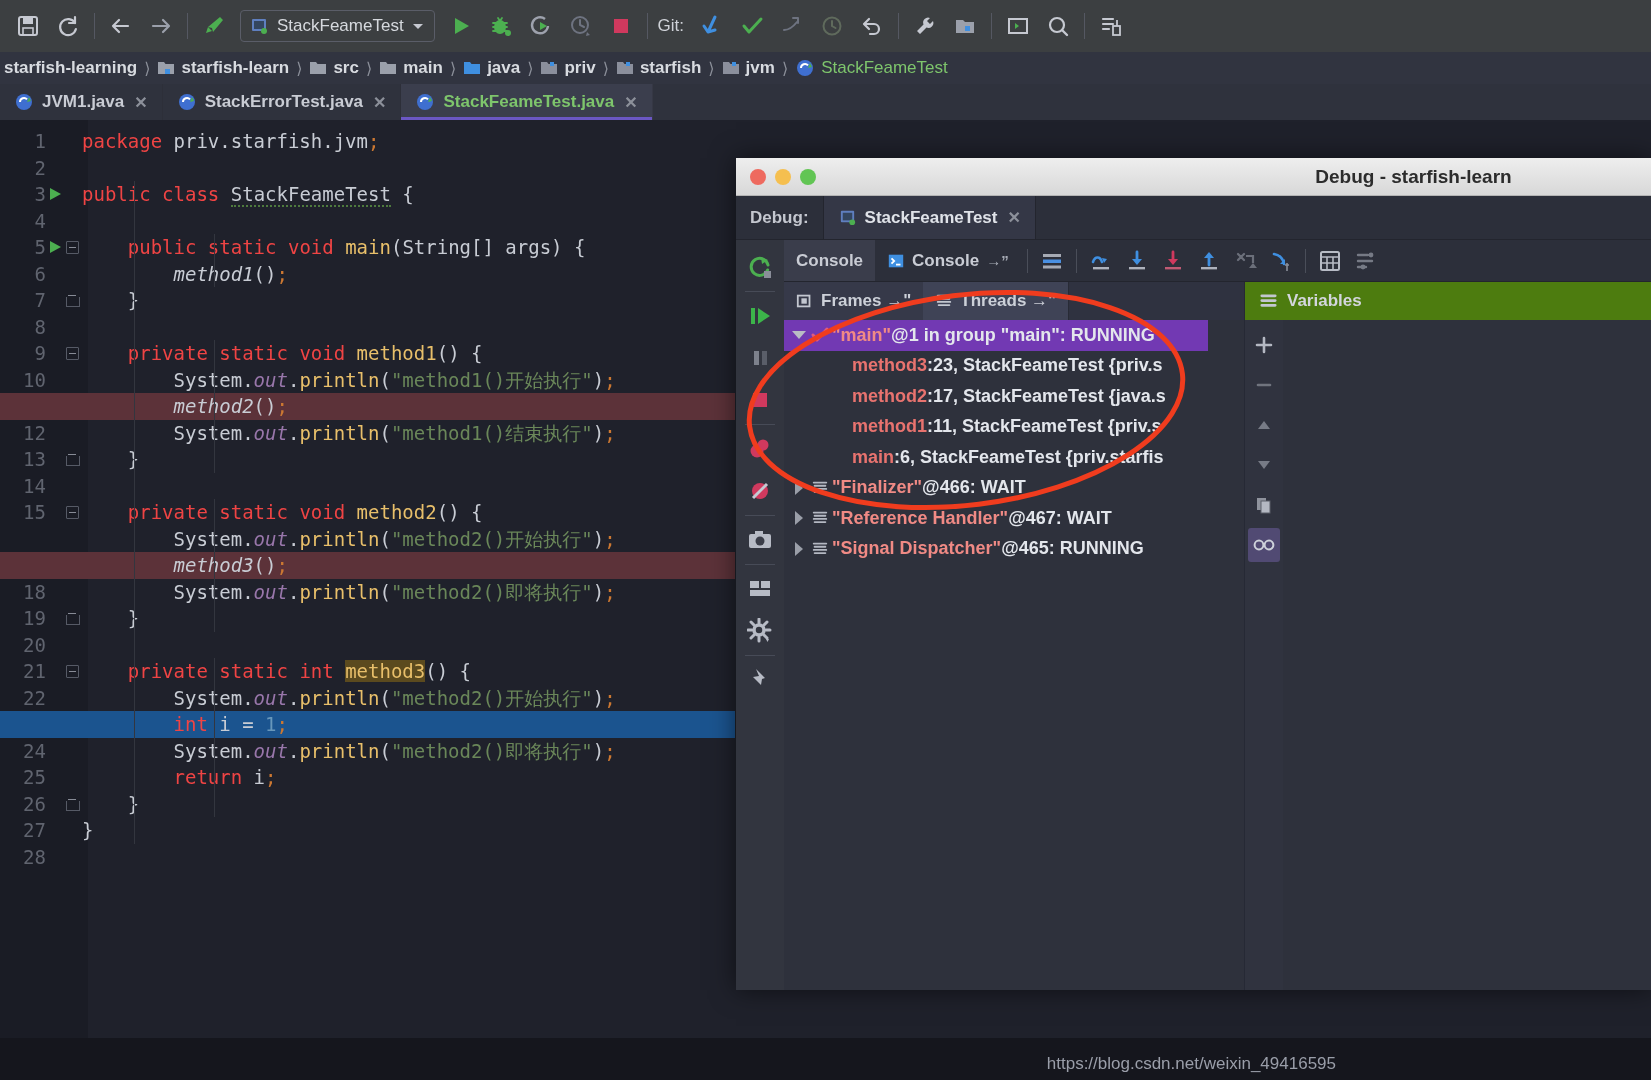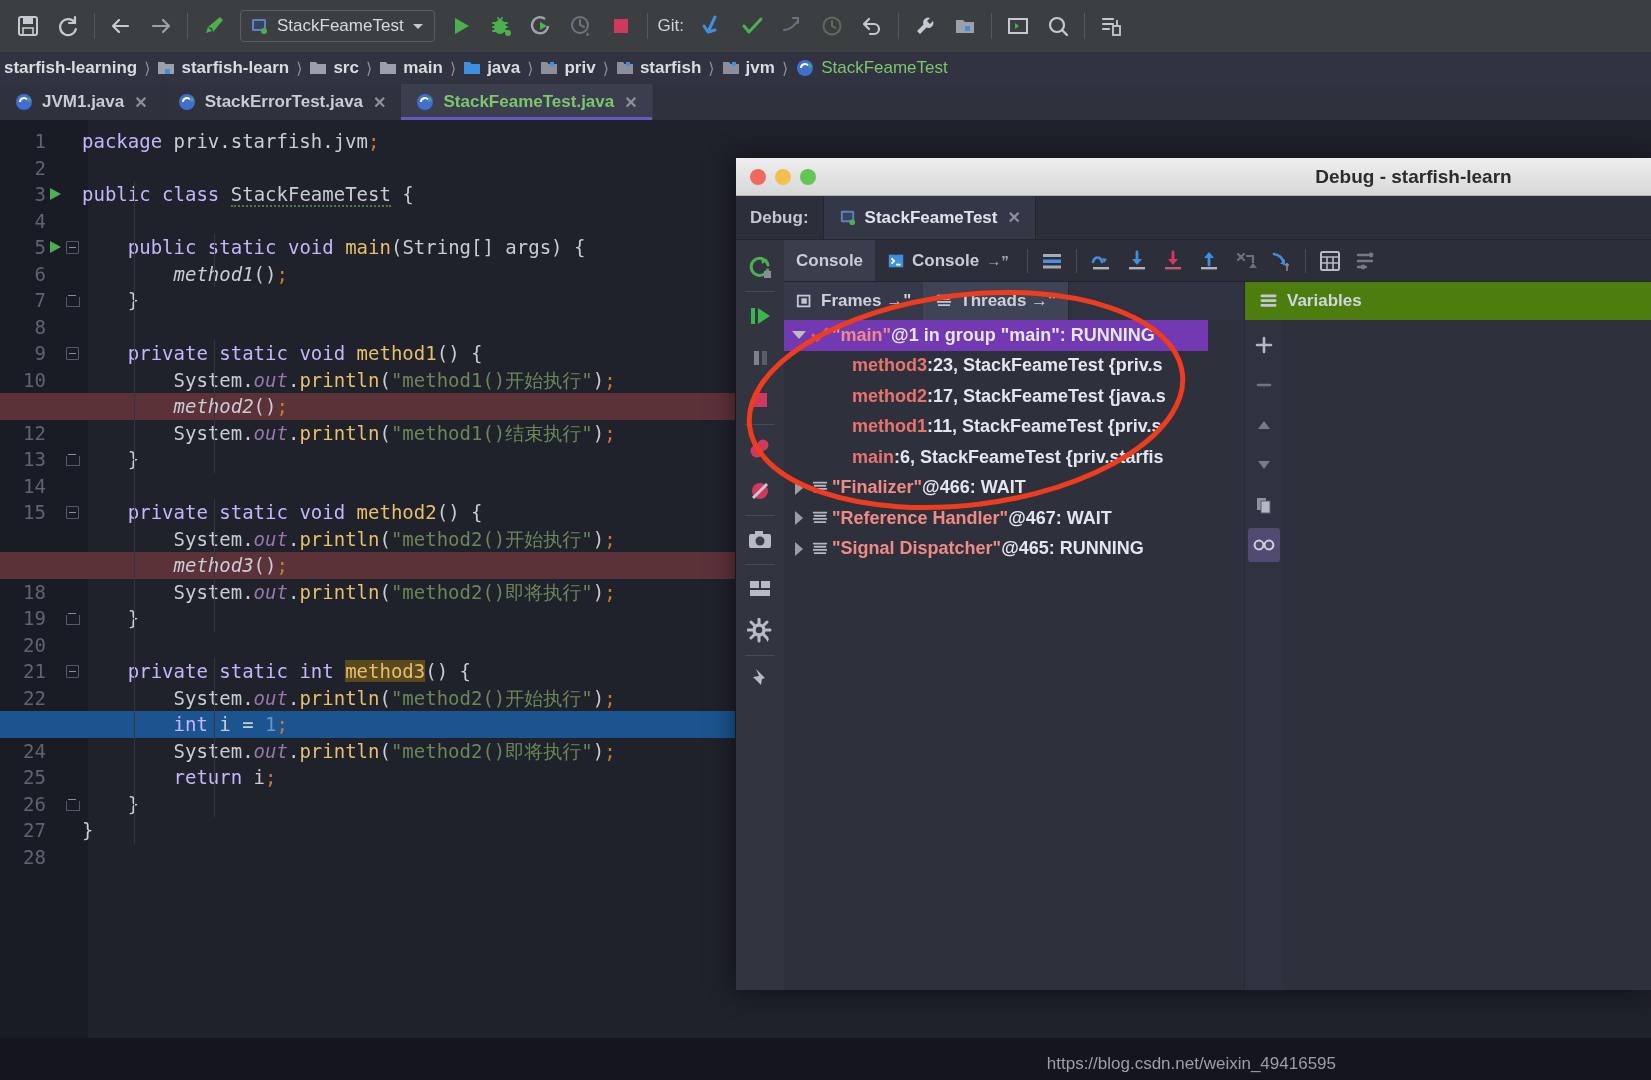--- a/index.html
+++ b/index.html
@@ -77,21 +77,21 @@
     color: #60646f; font-family: "DejaVu Sans Mono", monospace; font-size: 19px;
     height: 26.5px; line-height: 26.5px;
   }
   .lhit { position: absolute; left: 0; width: 88px; height: 26.5px; }
   .lhit.bp-red { background: #4a2630; }
   .code-txt { position: absolute; left: 82px; }
   .hl-red { position: absolute; left: 0; width: 735px; height: 26.5px; background: #5c3239; }
   .hl-blue { position: absolute; left: 0; width: 735px; height: 26.5px; background: #1b548f; }
 
   
-  .t-kw  { color: #c4b5fd; }
+  .t-kw  { color: #ef4444; }
   .t-mth { color: #e8bf6a; }
   .t-str { color: #6a8759; }
   .t-num { color: #6897bb; }
   .t-semi{ color: #cc7832; }
   .t-fld { color: #9876aa; font-style: italic; }
   .t-ital{ font-style: italic; }
   .t-plain { color: #c8ccd4; }
   .t-hl-mth { color: #e8bf6a; background: #5b4a1e; }
   .squig { border-bottom: 2px dotted #4e7a3e; }
 

